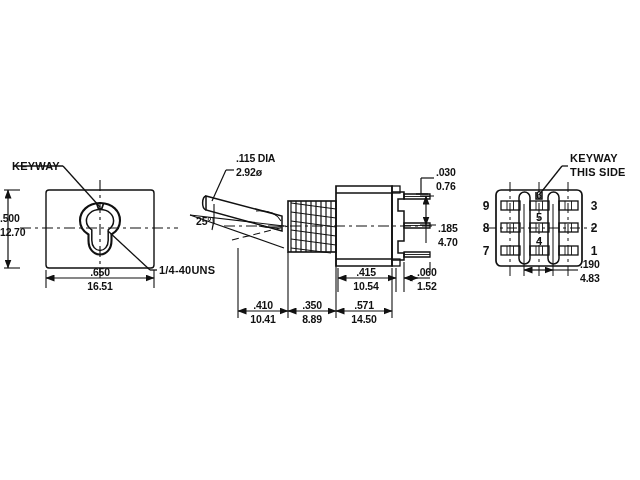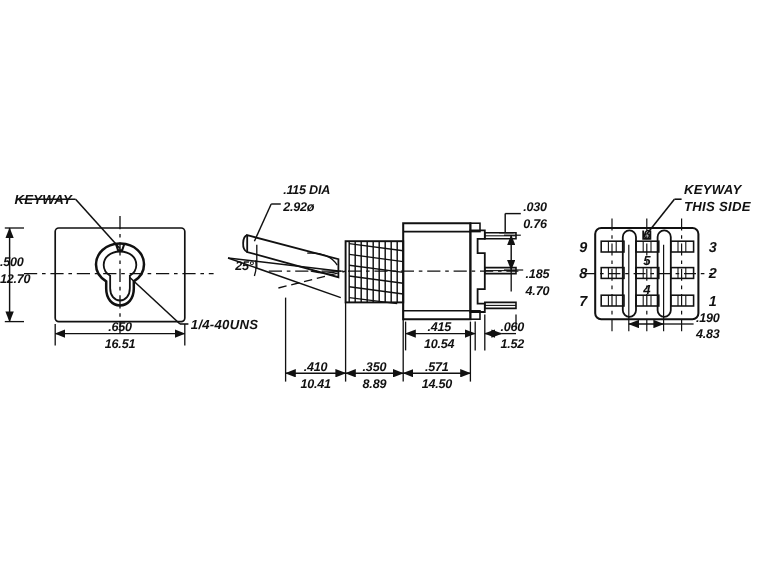--- a/index.html
+++ b/index.html
@@ -1,18 +1,18 @@
 <!DOCTYPE html>
 <html><head>
 <meta charset="utf-8">
 <style>
   html,body{margin:0;padding:0;background:#ffffff;}
   body{width:640px;height:480px;overflow:hidden;
        font-family:"Liberation Sans","DejaVu Sans",sans-serif;}
-  #stage{position:relative;width:640px;height:480px;background:#fff;font-style:italic;}
+  #stage{position:relative;width:640px;height:480px;background:#fff;}
   svg{display:block;}
   text{font-family:"Liberation Sans","DejaVu Sans",sans-serif;
        fill:#111111;font-weight:bold;}
   .dimtxt{font-size:10.5px;letter-spacing:-0.2px;}
   .lbl{font-size:11px;letter-spacing:0.2px;}
   .term{font-size:12px;}
   .termc{font-size:11px;}
 </style>
 </head>
 <body>

